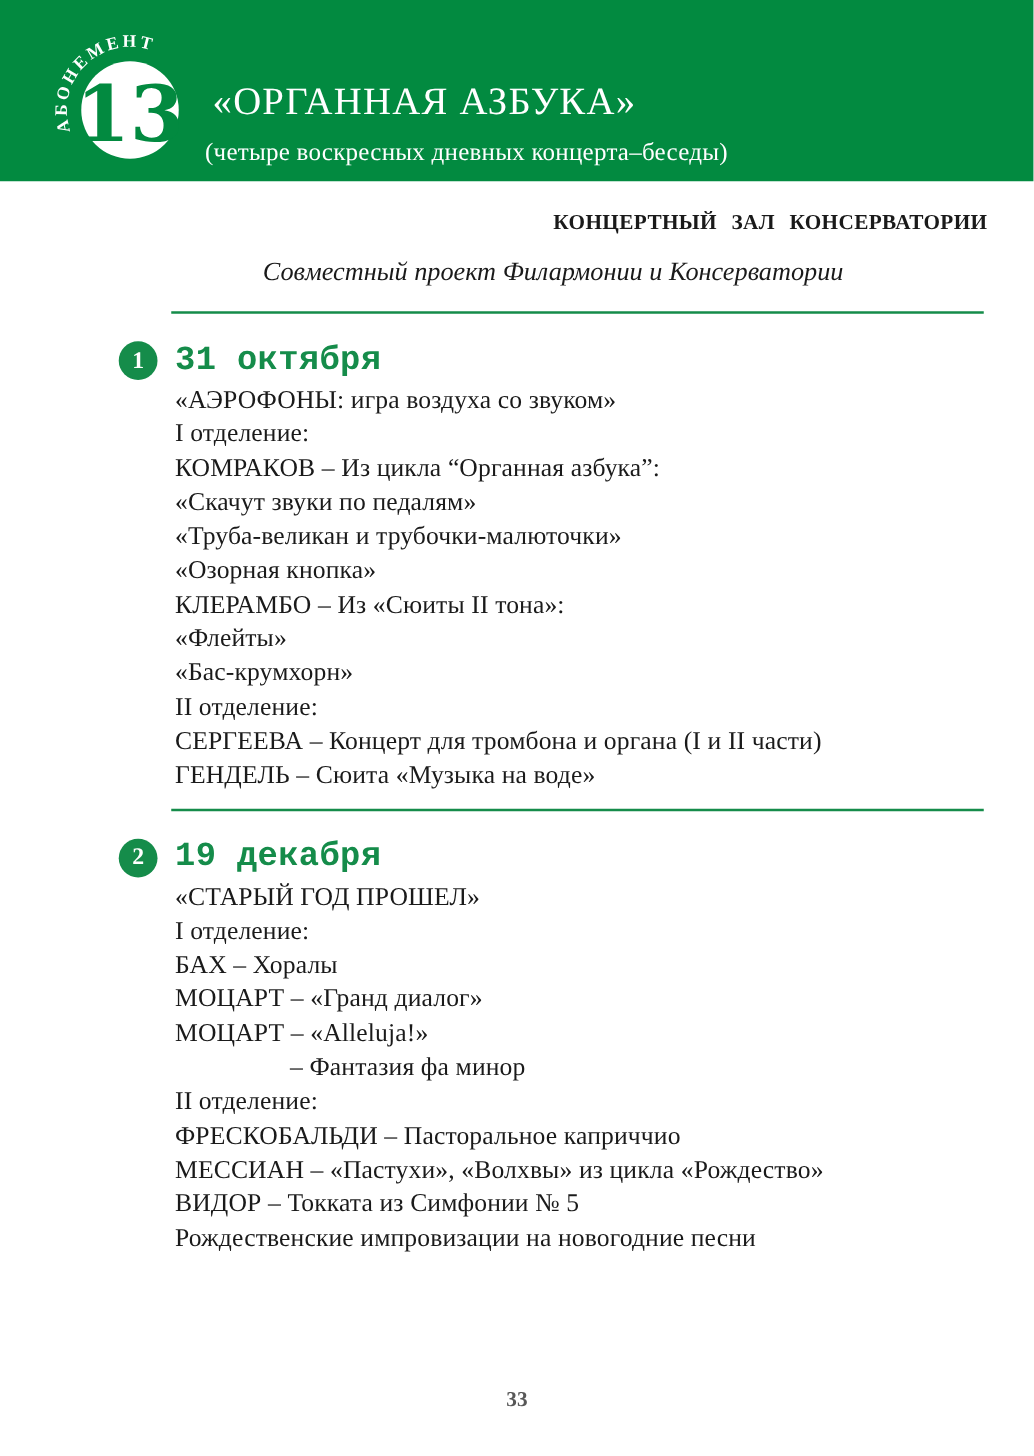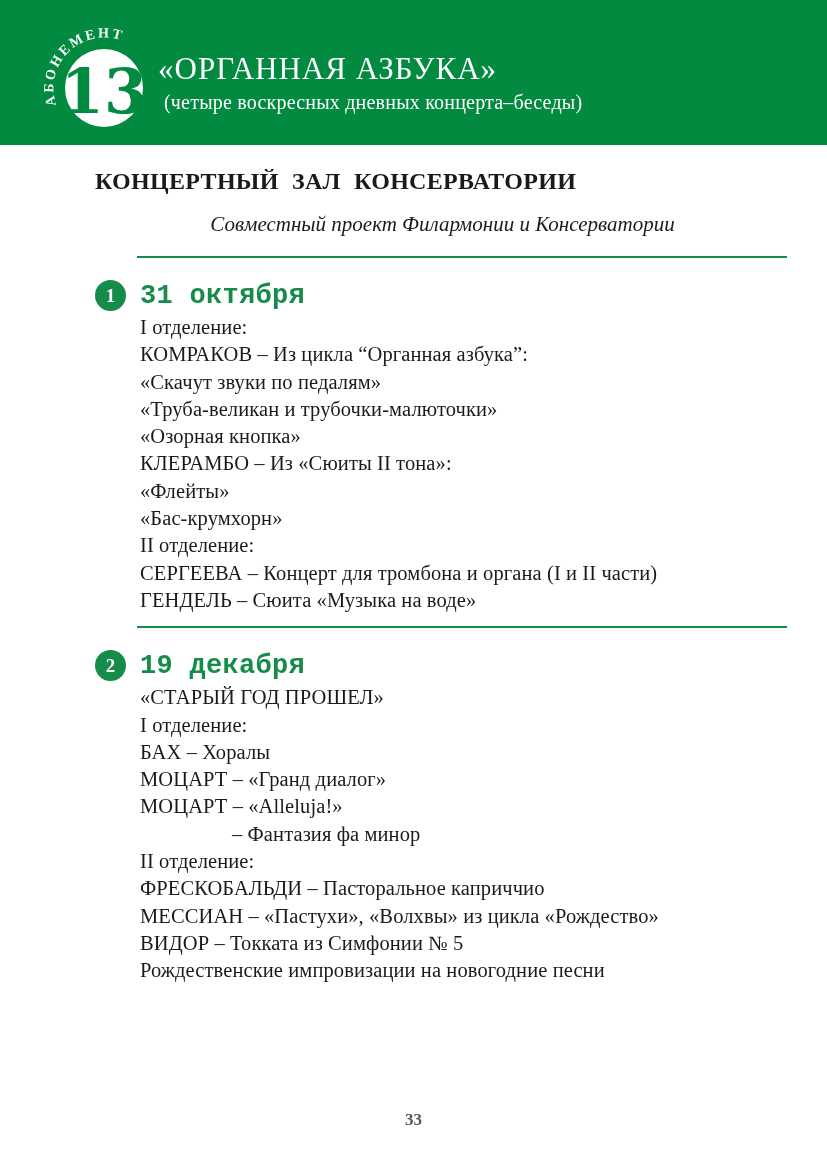--- a/index.html
+++ b/index.html
@@ -36,39 +36,39 @@
     font-size:14px;
     font-weight:bold;
     letter-spacing:2.5px;
     fill:#ffffff;
   }
   .header-titles{
     position:absolute;left:158px;top:52px;
     color:#ffffff;
   }
   .header-title{
-    margin:0;
+    margin:12px;
     font-size:31px;
     font-weight:normal;
     letter-spacing:1px;
     line-height:34px;
   }
   .header-subtitle{
     margin:4px 0 0 6px;
     font-size:20px;
     line-height:24px;
     letter-spacing:0.2px;
     text-align:center;
   }
 
   
   .venue-title{
     margin:23px 37px 0 95px;
-    text-align:left;
-    font-size:24px;
+    text-align:right;
+    font-size:17px;
     font-weight:bold;
     word-spacing:7px;
     letter-spacing:0.3px;
   }
   .venue-subtitle{
     margin:17px 37px 0 95px;
     text-align:center;
     font-style:italic;
     font-size:21px;
   }
@@ -154,20 +154,21 @@
   <div class="content">
     <hr class="rule">
     <section class="concert">
       <div class="concert-header">
         <span class="badge-circle">
           <span class="badge-num">1</span>
         </span>
         <h2 class="date">31 октября</h2>
       </div>
       <div class="lines">
+          <div class="program-line">«АЭРОФОНЫ: игра воздуха со звуком»</div>
           <div class="program-line">I отделение:</div>
           <div class="program-line">КОМРАКОВ – Из цикла “Органная азбука”:</div>
           <div class="program-line">«Скачут звуки по педалям»</div>
           <div class="program-line">«Труба-великан и трубочки-малюточки»</div>
           <div class="program-line">«Озорная кнопка»</div>
           <div class="program-line">КЛЕРАМБО – Из «Сюиты II тона»:</div>
           <div class="program-line">«Флейты»</div>
           <div class="program-line">«Бас-крумхорн»</div>
           <div class="program-line">II отделение:</div>
           <div class="program-line">СЕРГЕЕВА – Концерт для тромбона и органа (I и II части)</div>

